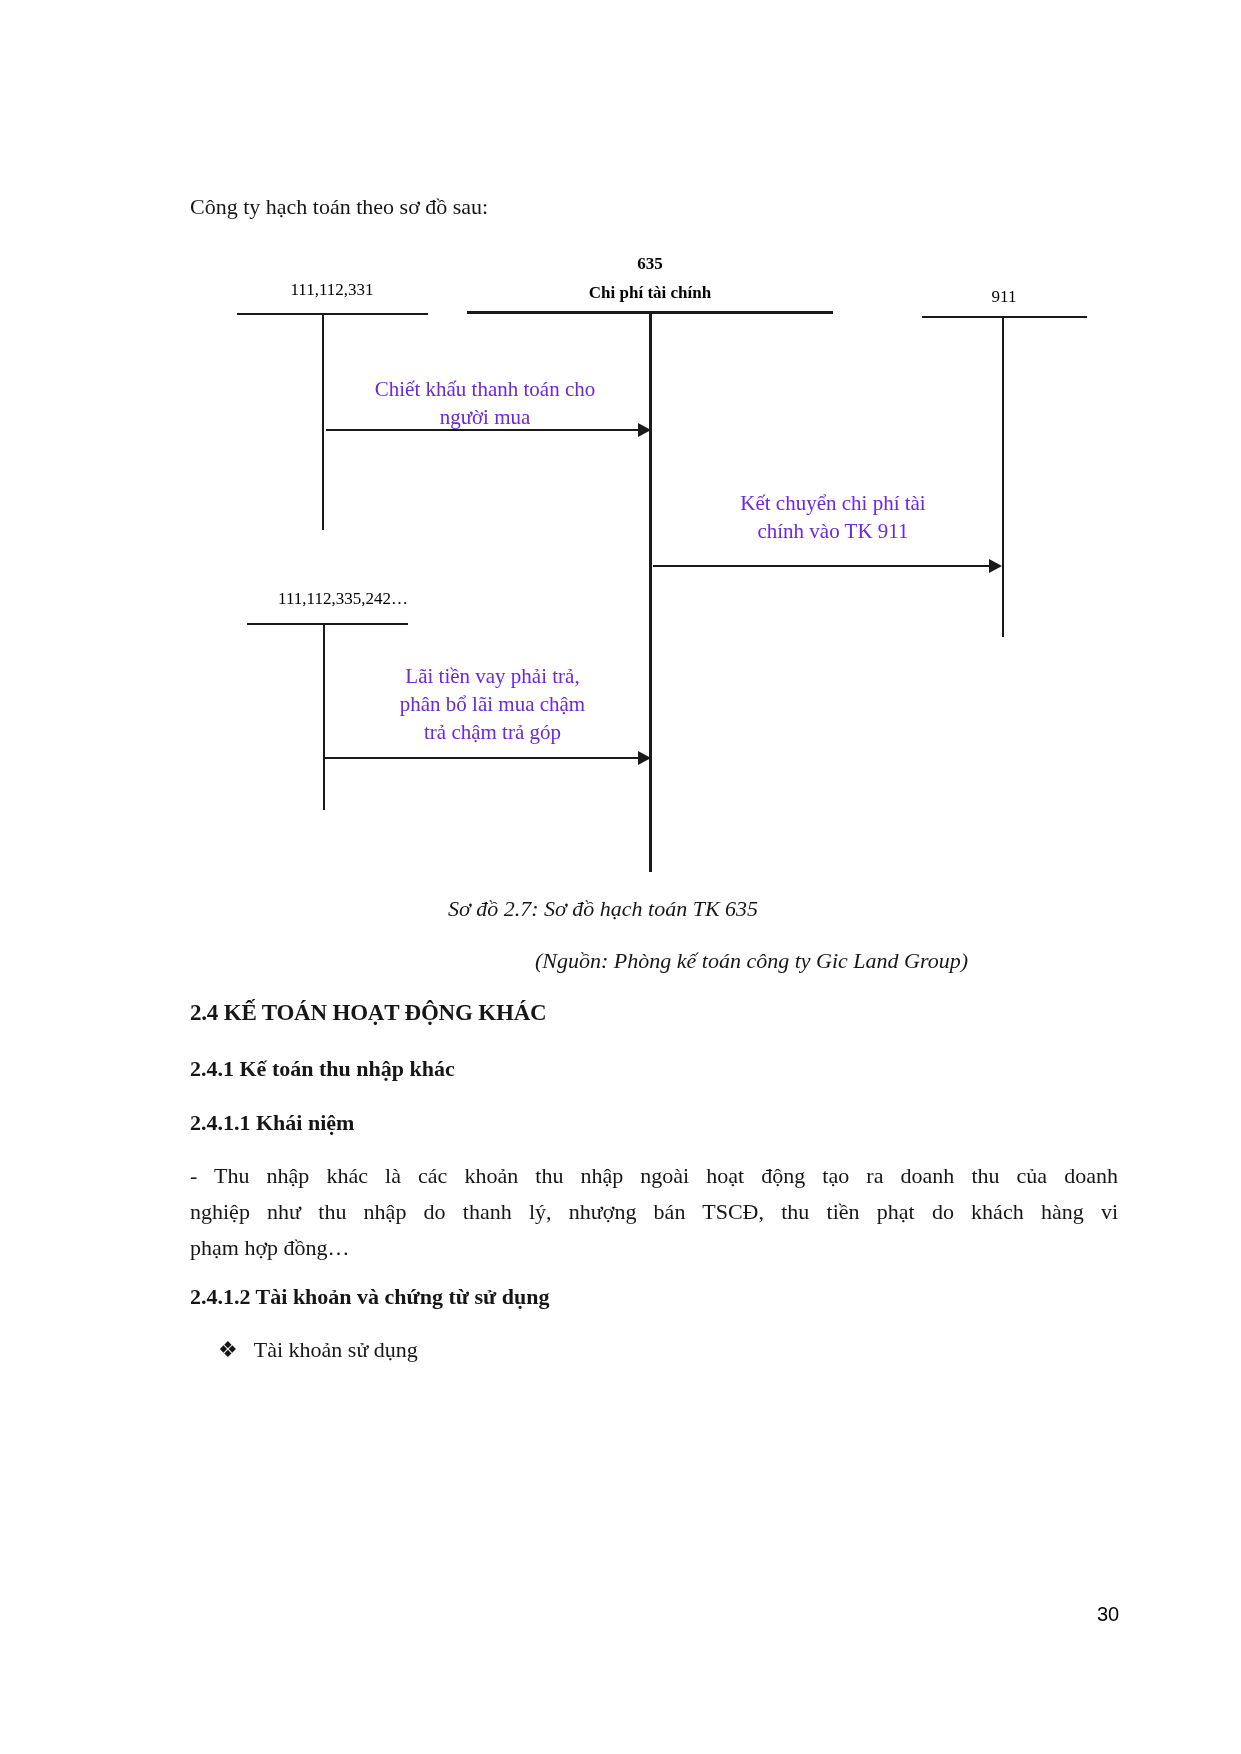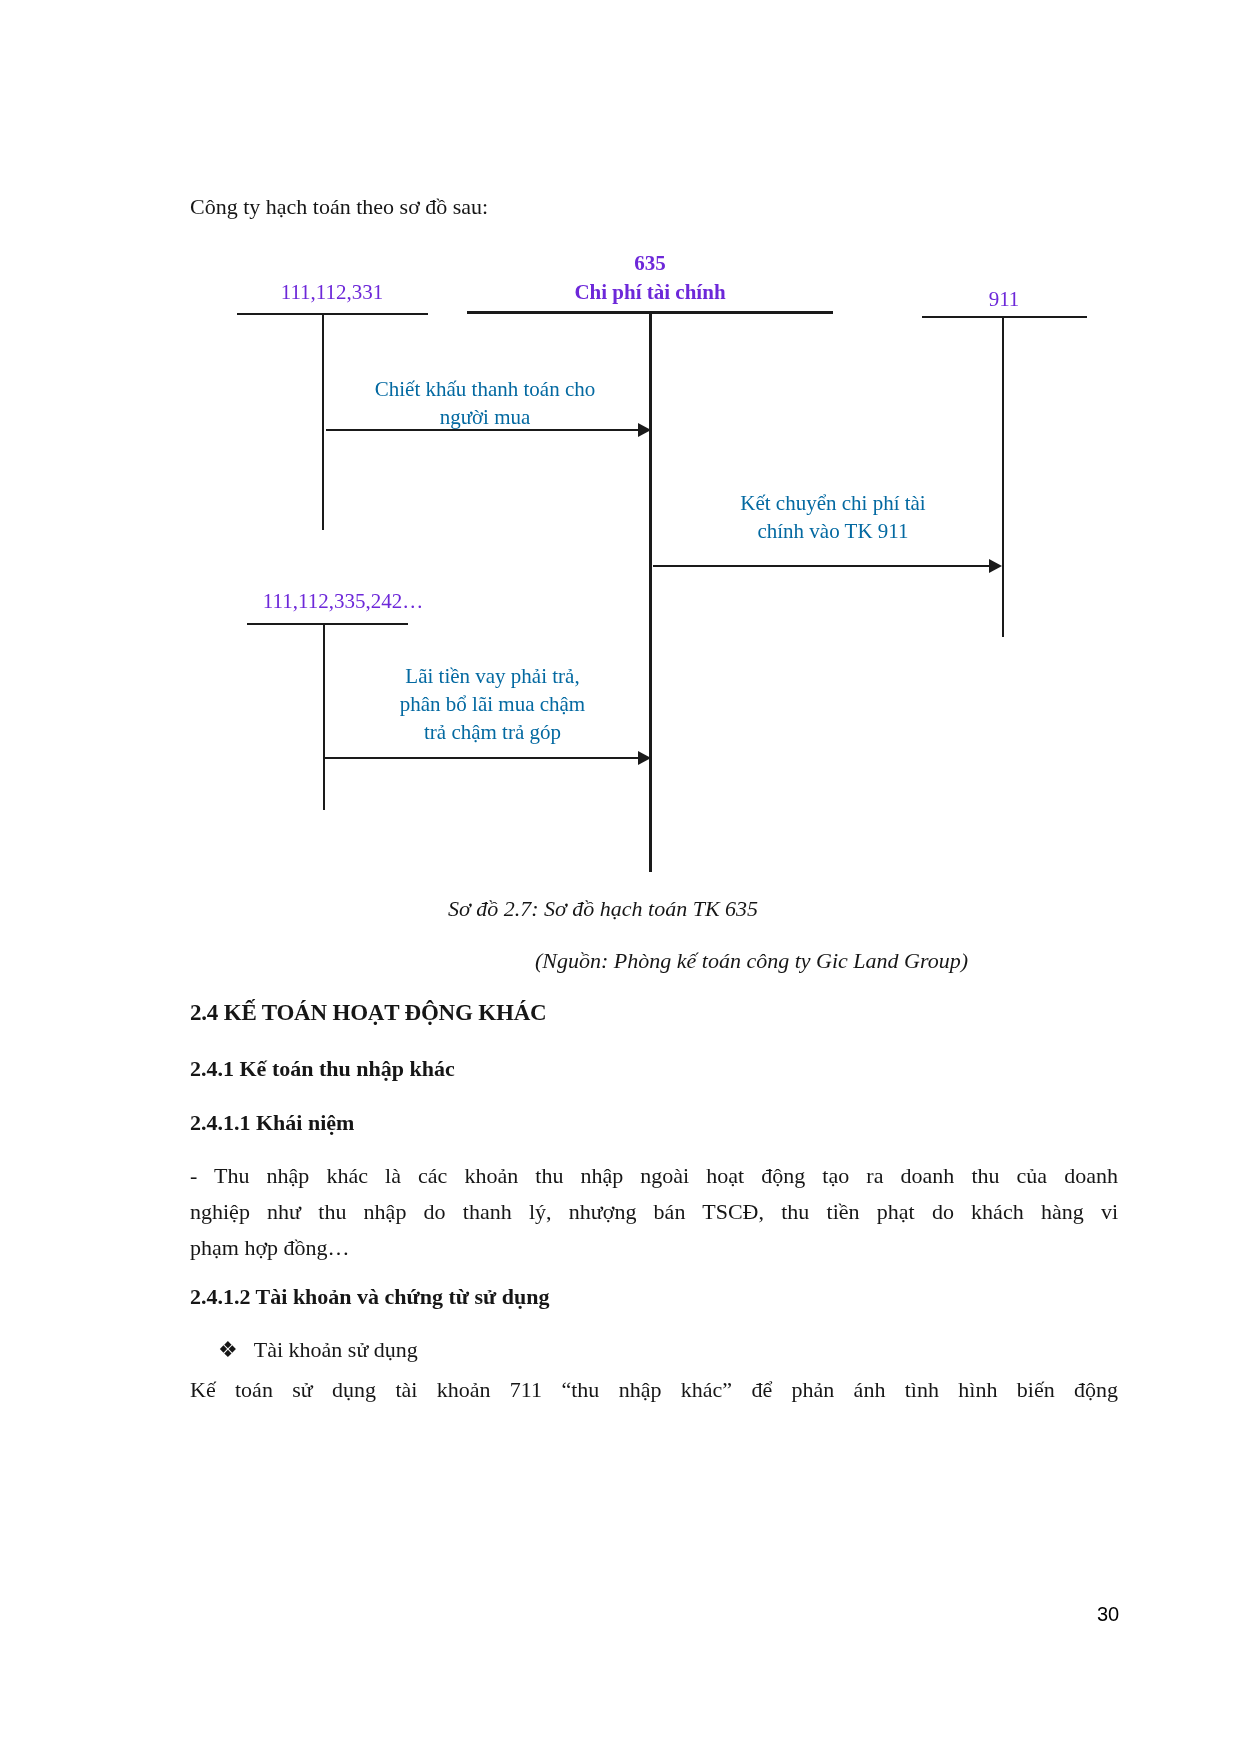--- a/index.html
+++ b/index.html
@@ -9,39 +9,39 @@
     background:#ffffff;
     margin:0 auto;
     font-family:"Liberation Serif", serif;
     color:#161616;
     overflow:hidden;
   }
   .abs{position:absolute;}
   .intro{left:190px;top:172px;font-size:22px;}
 
   
-  .acctlbl{position:absolute;font-size:21px;text-align:center;color:#6d28d9;}
+  .acctlbl{position:absolute;font-size:17px;text-align:center;color:#000000;}
   .t1lbl{left:232px;top:280px;width:200px;}
   .t635lbl{left:500px;top:249px;width:300px;font-weight:bold;line-height:29px;}
   .t911lbl{left:954px;top:287px;width:100px;}
   .t2lbl{left:238px;top:589px;width:210px;}
 
   
   .hline,.vline{position:absolute;background:#1a1a1a;}
   .t1h{left:237px;top:313px;width:191px;height:2px;}
   .t1v{left:322px;top:314px;width:2px;height:216px;}
   .t635h{left:467px;top:311px;width:366px;height:3px;}
   .t635v{left:649px;top:311px;width:3px;height:561px;}
   .t911h{left:922px;top:316px;width:165px;height:2px;}
   .t911v{left:1002px;top:317px;width:2px;height:320px;}
   .t2h{left:247px;top:623px;width:161px;height:2px;}
   .t2v{left:323px;top:624px;width:2px;height:186px;}
 
   
-  .flowlbl{position:absolute;font-size:21px;text-align:center;line-height:28px;color:#0369a1;}
+  .flowlbl{position:absolute;font-size:21px;text-align:center;line-height:28px;color:#6d28d9;}
   .f1{left:345px;top:375px;width:280px;}
   .f2{left:693px;top:489px;width:280px;}
   .f3{left:350px;top:662px;width:285px;}
 
   
   .arrow{position:absolute;height:14px;}
   .arrow .shaft{position:absolute;left:0;right:11px;top:6px;height:2px;background:#1a1a1a;}
   .arrow .head{position:absolute;right:0;top:0;width:0;height:0;
     border-top:7px solid transparent;border-bottom:7px solid transparent;
     border-left:13px solid #1a1a1a;}
@@ -139,18 +139,17 @@
     <div>phạm hợp đồng…</div>
   </div>
 
   <div class="abs h2412">2.4.1.2 Tài khoản và chứng từ sử dụng</div>
 
   <div class="abs bullet">
     <span>❖</span><span class="btxt">Tài khoản sử dụng</span>
   </div>
 
   <div class="para p2">
-    <div class="line-just">Kế toán sử dụng tài khoản 711 “thu nhập khác” để phản ánh tình hình biến động</div>
   </div>
 
   <div class="abs pagenum">30</div>
 
 </div>
 
 </body></html>

